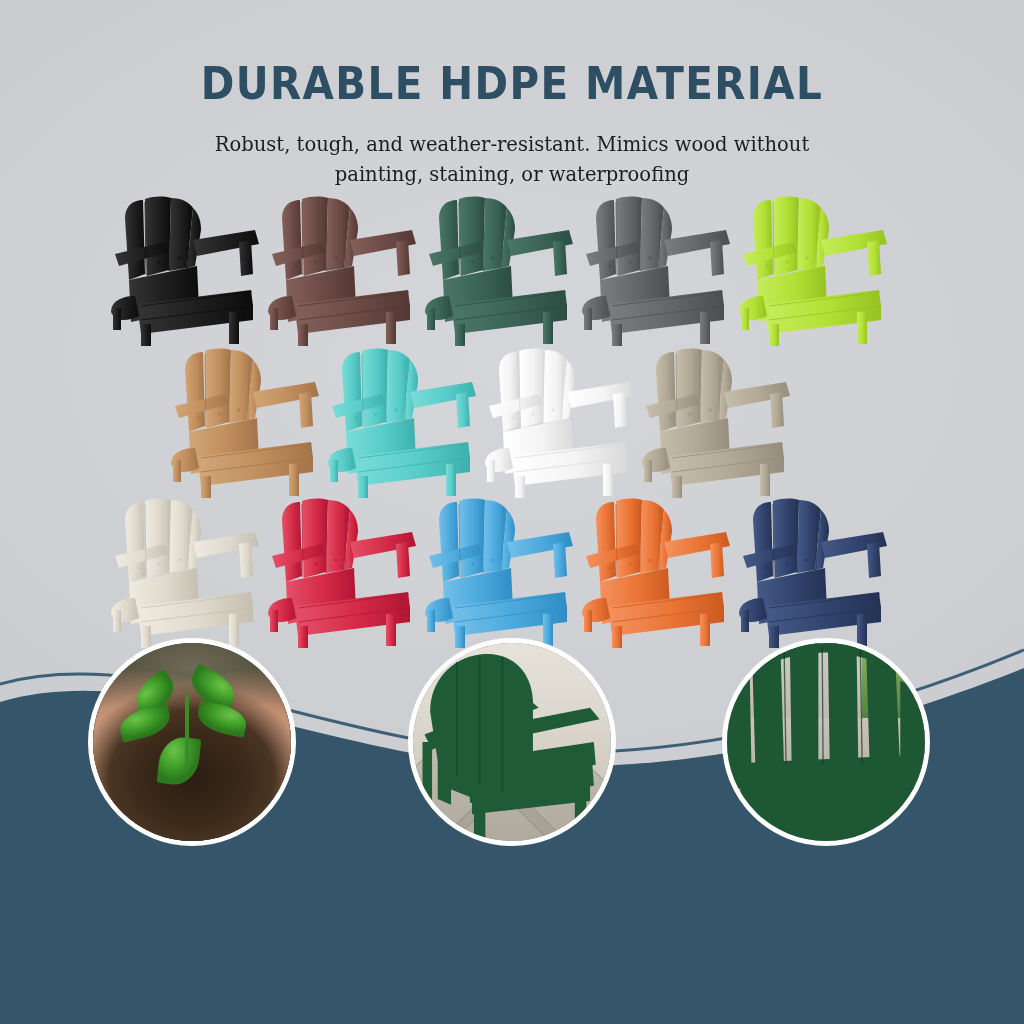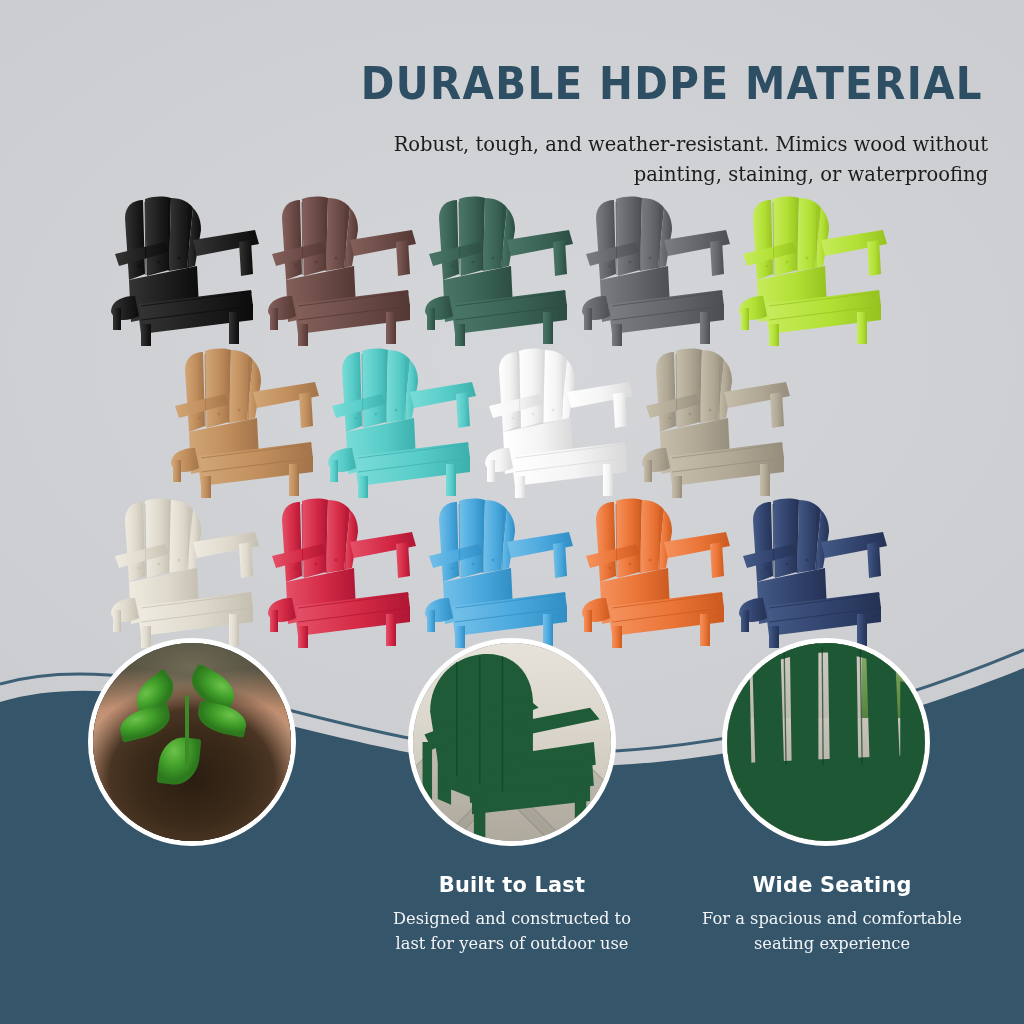--- a/index.html
+++ b/index.html
@@ -13,21 +13,21 @@
   
   #stage {
     position:absolute; inset:0;
     width:1024px; height:1024px;
     background:
       radial-gradient(120% 80% at 50% 35%, #d4d6d9 0%, #cbcdd1 55%, #c5c7cb 100%);
     overflow:hidden;
   }
 
   
-  .header { position:absolute; top:0; left:0; right:0; text-align:right; }
+  .header { position:absolute; top:0; left:0; right:0; text-align:center; }
   .title {
     font-family:"DejaVu Sans", sans-serif;
     font-weight:700;
     font-size:44px;
     letter-spacing:1.5px;
     color:#2e4e63;
     margin-top:58px;
     transform:scaleX(0.92);
   }
   .subtitle {
@@ -925,25 +925,15 @@
         <g stroke="#0f3d23" stroke-width="1.4" opacity=".7">
           <path d="M60,4 L62,128"></path>
             <path d="M100,4 L101,128"></path>
             <path d="M140,4 L142,128"></path>
         </g>
       </svg>
     </div>
   </div>
 
 
-  <div class="cap" id="cap2" style="left:342px; top:872px;">
-    <h3>Built to Last</h3>
-    <p>Designed and constructed to</p>
-    <p>last for years of outdoor use</p>
-  </div>
-
-  <div class="cap" id="cap3" style="left:662px; top:872px;">
-    <h3>Wide Seating</h3>
-    <p>For a spacious and comfortable</p>
-    <p>seating experience</p>
-  </div>
+
 
 </div>
 
 </body></html>

